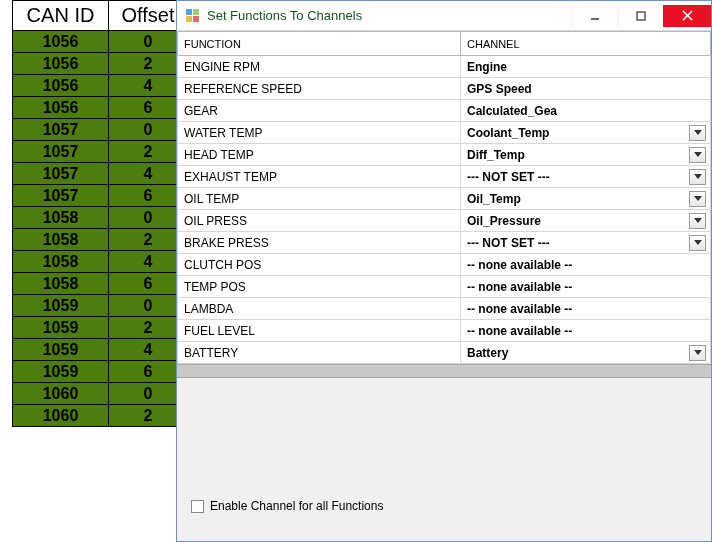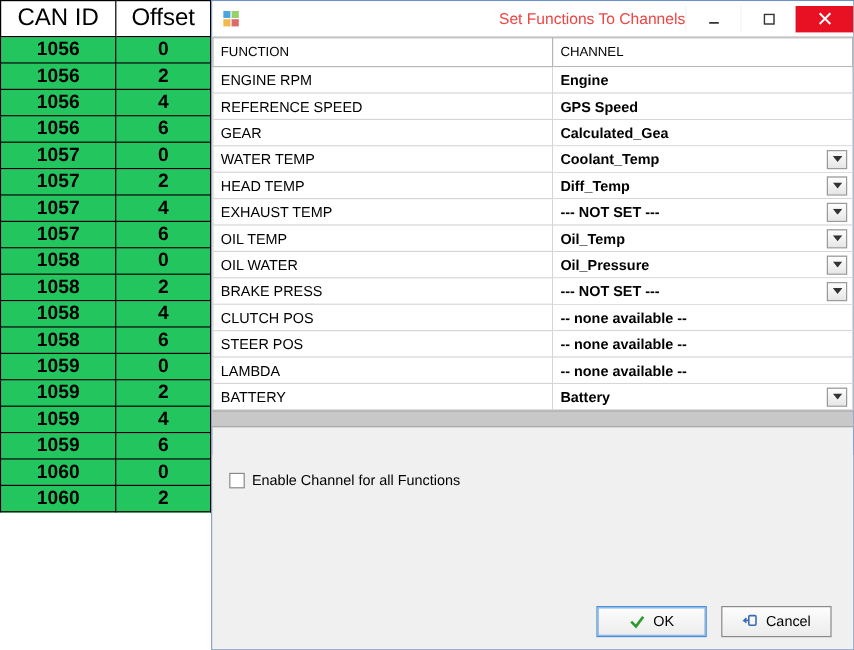--- a/index.html
+++ b/index.html
@@ -8,41 +8,41 @@
     font-size: 13px;
     background: #fff;
     width: 712px;
     height: 542px;
     overflow: hidden;
     position: relative;
   }
   
   .left-table {
     position: absolute;
-    left: 0; top: 0;
+    left: 12px; top: 0;
     width: 176px;
     background: #fff;
     border-collapse: collapse;
   }
   .left-table th {
     font-size: 20px;
     font-weight: 400;
     height: 30px;
     border: 1px solid #000;
     padding: 2px 6px;
     text-align: center;
     background: #fff;
   }
   .left-table td {
     font-size: 16px;
     font-weight: 700;
     height: 22px;
     border: 1px solid #000;
     text-align: center;
-    background: #22c55e;
+    background: #4d7c0f;
   }
   .left-table td.canid { width: 90px; }
   .left-table td.offset { width: 74px; }
 
   
   .dialog {
     position: absolute;
     left: 176px;
     top: 0;
     width: 536px;
@@ -59,23 +59,23 @@
     display: flex;
     align-items: center;
   }
   .titlebar .app-icon {
     width: 16px; height: 16px;
     margin: 0 6px 0 8px;
     display:inline-flex;align-items:center;justify-content:center;
   }
   .titlebar .title {
     flex: 1;
-    text-align: right;
+    text-align: left;
     font-size: 13px;
-    color: #ef4444;
+    color: #14532d;
   }
   .titlebar .win-btns { display: flex; }
   .win-btn {
     width: 46px; height: 22px;
     display:flex;align-items:center;justify-content:center;
     font-family: Arial, sans-serif;
     border-left: 1px solid rgba(0,0,0,0.05);
     background: #fff;
   }
   .win-btn.close { background: #e81123; color:#fff; width: 48px; height:22px; }
@@ -125,21 +125,21 @@
     height: 14px;
     background: #c8c8c8;
     border-top: 1px solid #a9a9a9;
     border-bottom: 1px solid #a9a9a9;
   }
   .footer {
     flex: 1;
     padding: 14px 10px 10px 10px;
     display: flex;
     flex-direction: column;
-    justify-content: space-between;
+    justify-content: flex-end;
     background: #f0f0f0;
     margin-top: 23px;
   }
   .chk-row {
     display: flex;
     align-items: center;
     gap: 6px;
     font-size: 12px;
     margin-bottom: 18px;
     margin-left: 4px;
@@ -332,80 +332,64 @@
           </tr>
           <tr>
             <td class="fn">OIL TEMP</td>
             <td class="channel-cell"><span>Oil_Temp</span><span class="dd-btn">
                 <svg width="8" height="5" viewBox="0 0 8 5">
                   <polygon points="0,0 8,0 4,5" fill="#333"></polygon>
                 </svg>
               </span></td>
           </tr>
           <tr>
-            <td class="fn">OIL  WATER</td>
+            <td class="fn">OIL  PRESS</td>
             <td class="channel-cell"><span>Oil_Pressure</span><span class="dd-btn">
                 <svg width="8" height="5" viewBox="0 0 8 5">
                   <polygon points="0,0 8,0 4,5" fill="#333"></polygon>
                 </svg>
               </span></td>
           </tr>
           <tr>
             <td class="fn">BRAKE PRESS</td>
             <td class="channel-cell"><span>--- NOT SET ---</span><span class="dd-btn">
                 <svg width="8" height="5" viewBox="0 0 8 5">
                   <polygon points="0,0 8,0 4,5" fill="#333"></polygon>
                 </svg>
               </span></td>
           </tr>
           <tr>
             <td class="fn">CLUTCH  POS</td>
             <td class="channel-cell"><span>-- none available --</span></td>
           </tr>
           <tr>
-            <td class="fn">STEER POS</td>
+            <td class="fn">TEMP POS</td>
             <td class="channel-cell"><span>-- none available --</span></td>
           </tr>
           <tr>
             <td class="fn">LAMBDA</td>
+            <td class="channel-cell"><span>-- none available --</span></td>
+          </tr>
+          <tr>
+            <td class="fn">FUEL LEVEL</td>
             <td class="channel-cell"><span>-- none available --</span></td>
           </tr>
           <tr>
             <td class="fn">BATTERY</td>
             <td class="channel-cell"><span>Battery</span><span class="dd-btn">
                 <svg width="8" height="5" viewBox="0 0 8 5">
                   <polygon points="0,0 8,0 4,5" fill="#333"></polygon>
                 </svg>
               </span></td>
           </tr>
         </tbody>
     </table>
     <div class="graybar"></div>
   </div>
 
   <div class="footer">
     <div class="chk-row">
       <span class="chk"></span>
       <span>Enable Channel for all Functions</span>
     </div>
-    <div class="btn-row">
-      <div class="btn default">
-        <span class="ico">
-          <svg width="14" height="14" viewBox="0 0 14 14">
-              <polyline points="2,7 6,11 12,3" fill="none" stroke="#2e9a2e" stroke-width="2.2"></polyline>
-            </svg>
-        </span>
-        <span>OK</span>
-      </div>
-      <div class="btn">
-        <span class="ico">
-          <svg width="14" height="14" viewBox="0 0 14 14">
-            <rect x="6" y="2" width="6" height="8" rx="1" fill="none" stroke="#3a6ab0" stroke-width="1.3"></rect>
-            <polyline points="6,6 2,6 4,4" fill="none" stroke="#3a6ab0" stroke-width="1.3"></polyline>
-            <polyline points="2,6 4,8" fill="none" stroke="#3a6ab0" stroke-width="1.3"></polyline>
-          </svg>
-        </span>
-        <span>Cancel</span>
-      </div>
-    </div>
   </div>
 
 </div>
 
 </body></html>

